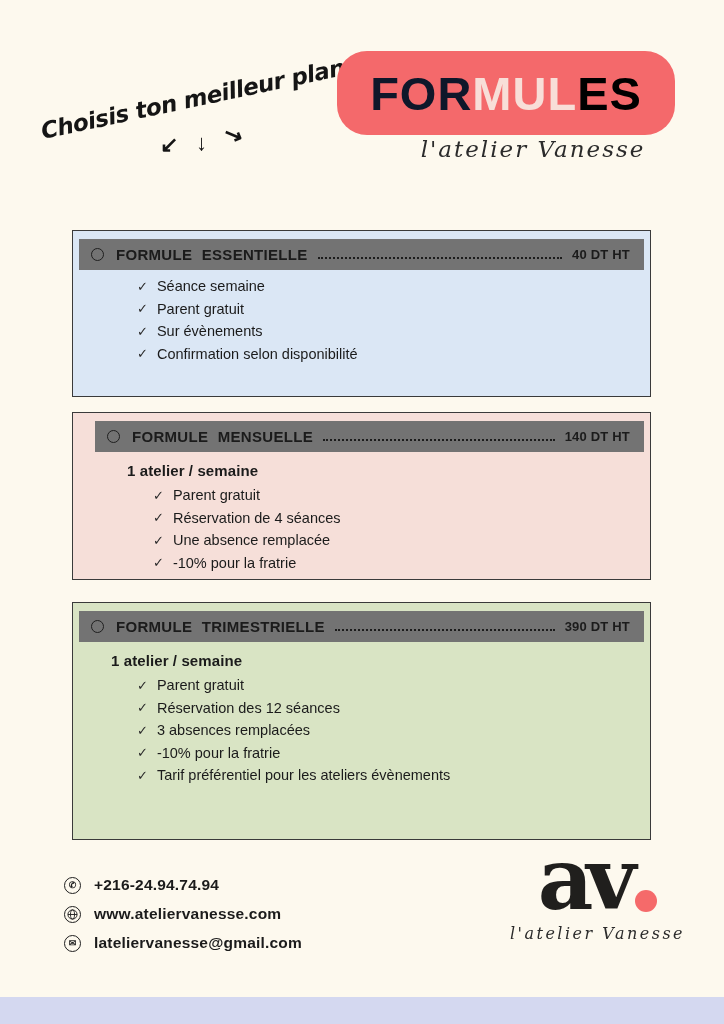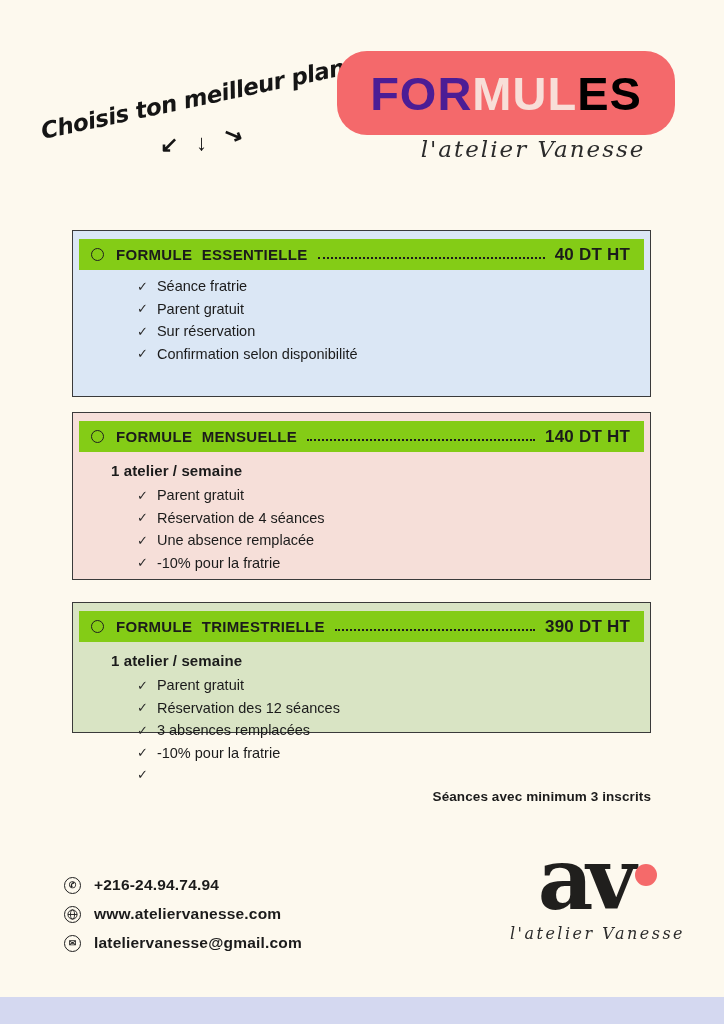--- a/index.html
+++ b/index.html
@@ -22,50 +22,50 @@
   .arrow-1 { left:160px; top:132px; }
   .arrow-2 { left:196px; top:130px; }
   .arrow-3 { left:224px; top:122px; transform:rotate(-22deg); }
 
   .banner {
     position:absolute; left:337px; top:51px; width:338px; height:84px;
     background:#f4696b; border-radius:30px;
     display:flex; align-items:center; justify-content:center;
     font-weight:bold; font-size:47px; letter-spacing:1px; line-height:1;
   }
-  .banner .seg-for { color:#4c1d95; }
+  .banner .seg-for { color:#0f172a; }
   .banner .seg-mul { color:#f8ded8; }
   .banner .seg-es  { color:#000000; }
 
   .brand-script {
     position:absolute; left:408px; top:136px; width:250px; text-align:center;
     font-family:"DejaVu Serif", serif; font-style:italic;
     font-size:23px; letter-spacing:2px; color:#2b2b2b; white-space:nowrap;
   }
 
   
   .plan-card {
     position:absolute; left:72px; width:579px;
     border:1.6px solid #3a3a3a; box-sizing:border-box;
   }
   .card-1 { top:230px; height:167px; background:#dbe7f5; }
-  .card-2 { top:412px; height:168px; background:#f6dfd9; }
-  .card-3 { top:602px; height:131px; background:#d9e4c4; }
+  .card-2 { top:412px; height:168px; background:#f6dfd9;padding-left:16px; }
+  .card-3 { top:602px; height:238px; background:#d9e4c4; }
 
   .plan-header {
-    margin:8px 6px 0 6px; background:#84cc16; height:31px;
+    margin:8px 6px 0 6px; background:#737373; height:31px;
     display:flex; align-items:center; padding:0 14px 0 12px;
   }
   .radio {
     width:13px; height:13px; border:1.7px solid #1f1f1f; border-radius:50%;
     margin-right:12px; flex:none; background:transparent; box-sizing:border-box;
   }
   .plan-title { font-weight:bold; font-size:15px; letter-spacing:0.3px; word-spacing:5px; white-space:nowrap; }
   .leader { flex:1; border-bottom:2px dotted #1c1c1c; margin:0 10px; transform:translateY(3px); }
-  .plan-price { font-weight:bold; font-size:17px; white-space:nowrap; letter-spacing:0.2px; }
+  .plan-price { font-weight:bold; font-size:13px; white-space:nowrap; letter-spacing:0.2px; }
 
   .plan-subtitle { margin:10px 0 0 38px; font-weight:bold; font-size:15px; letter-spacing:0.1px; }
 
   .features { margin:8px 0 0 64px; padding:0; list-style:none; font-size:14.5px; }
   .features li { margin-bottom:6.5px; display:flex; align-items:center; }
   .check { margin-right:9px; font-size:13px; color:#2a2a2a; }
 
   .note {
     position:absolute; right:73px; top:789px;
     font-weight:bold; font-size:13.5px; letter-spacing:0.1px;
@@ -74,21 +74,21 @@
   
   .contact { position:absolute; left:64px; top:876px; }
   .contact-row { display:flex; align-items:center; margin-bottom:11px; font-weight:bold; font-size:15.5px; letter-spacing:0.2px; }
   .contact-icon {
     width:17px; height:17px; border:1.3px solid #1f1f1f; border-radius:50%;
     display:flex; align-items:center; justify-content:center;
     margin-right:13px; font-size:9px; flex:none; box-sizing:border-box; color:#1f1f1f;
   }
 
   .logo { position:absolute; left:505px; top:838px; width:185px; text-align:center; }
-  .logo-mark-row { display:flex; align-items:center; justify-content:center; }
+  .logo-mark-row { display:flex; align-items:flex-end; justify-content:center; }
   .logo-mark {
     font-family:"DejaVu Serif", serif; font-weight:bold;
     font-size:86px; line-height:0.95; letter-spacing:-7px; color:#201f1d;
   }
   .logo-dot {
     display:inline-block; width:22px; height:22px; border-radius:50%;
     background:#f56a6a; margin:0 0 8px 6px;
   }
   .logo-script {
     font-family:"DejaVu Serif", serif; font-style:italic;
@@ -117,29 +117,29 @@
   <div class="plan-card card-1">
     <div class="plan-header">
       <span class="radio"></span>
       <span class="plan-title">FORMULE ESSENTIELLE</span>
       <span class="leader"></span>
       <span class="plan-price">40 DT HT</span>
     </div>
     <ul class="features">
       <li>
           <span class="check">✓</span>
-          <span>Séance fratrie</span>
+          <span>Séance semaine</span>
         </li>
       <li>
           <span class="check">✓</span>
           <span>Parent gratuit</span>
         </li>
       <li>
           <span class="check">✓</span>
-          <span>Sur réservation</span>
+          <span>Sur évènements</span>
         </li>
       <li>
           <span class="check">✓</span>
           <span>Confirmation selon disponibilité</span>
         </li>
     </ul>
   </div>
 
   <div class="plan-card card-2">
     <div class="plan-header">
@@ -189,25 +189,25 @@
       <li>
           <span class="check">✓</span>
           <span>3 absences remplacées</span>
         </li>
       <li>
           <span class="check">✓</span>
           <span>-10% pour la fratrie</span>
         </li>
       <li>
           <span class="check">✓</span>
+          <span>Tarif préférentiel pour les ateliers évènements</span>
         </li>
     </ul>
   </div>
 
-  <div class="note">Séances avec minimum 3 inscrits</div>
 
   <div class="contact">
     <div class="contact-row">
       <span class="contact-icon">✆</span>
       <span>+216-24.94.74.94</span>
     </div>
     <div class="contact-row">
       <span class="contact-icon">
           <svg width="11" height="11" viewBox="0 0 12 12">
             <circle cx="6" cy="6" r="5" fill="none" stroke="#1f1f1f" stroke-width="1"></circle>

